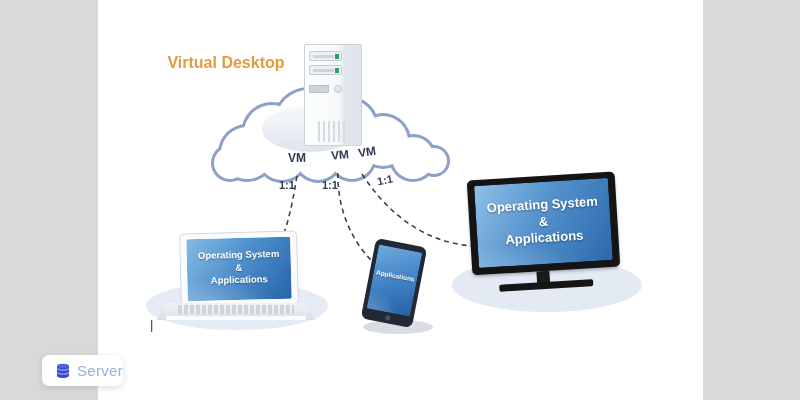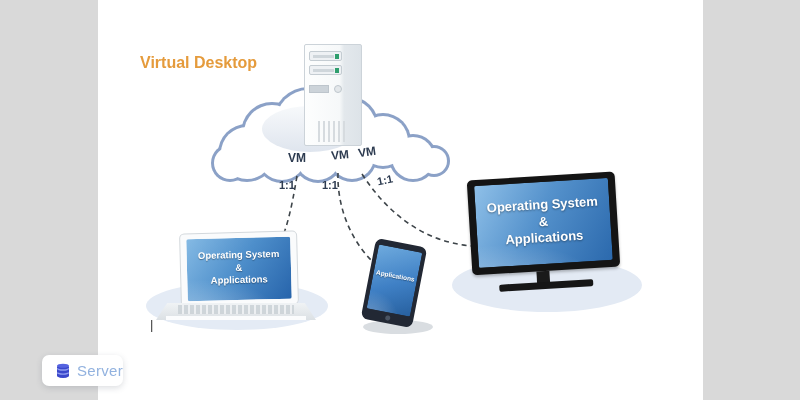--- a/index.html
+++ b/index.html
@@ -2,21 +2,21 @@
 <html><head>
 <meta charset="utf-8">
 <style>
   * { margin:0; padding:0; box-sizing:border-box; }
   html,body { width:800px; height:400px; }
   body { font-family:"Liberation Sans", sans-serif; background:#d9d9d9; position:relative; overflow:hidden; }
 
   .stage { position:absolute; left:98px; top:0; width:605px; height:400px; background:#ffffff; }
 
   
-  .title { position:absolute; left:140px; top:52px; width:172px; 
+  .title { position:absolute; left:140px; top:52px; width:172px; text-align:center;
            font-weight:700; font-size:16px; line-height:22px; color:#e59b3c; }
 
   
   .co { position:absolute; border-radius:50%; background:#8ba1c7; }
   .cw { position:absolute; border-radius:50%; background:#ffffff; }
 
   
   .platform { position:absolute; left:262px; top:106px; width:96px; height:46px; border-radius:50%;
               background:linear-gradient(#f7f9fb, #dfe5ee); }
 

